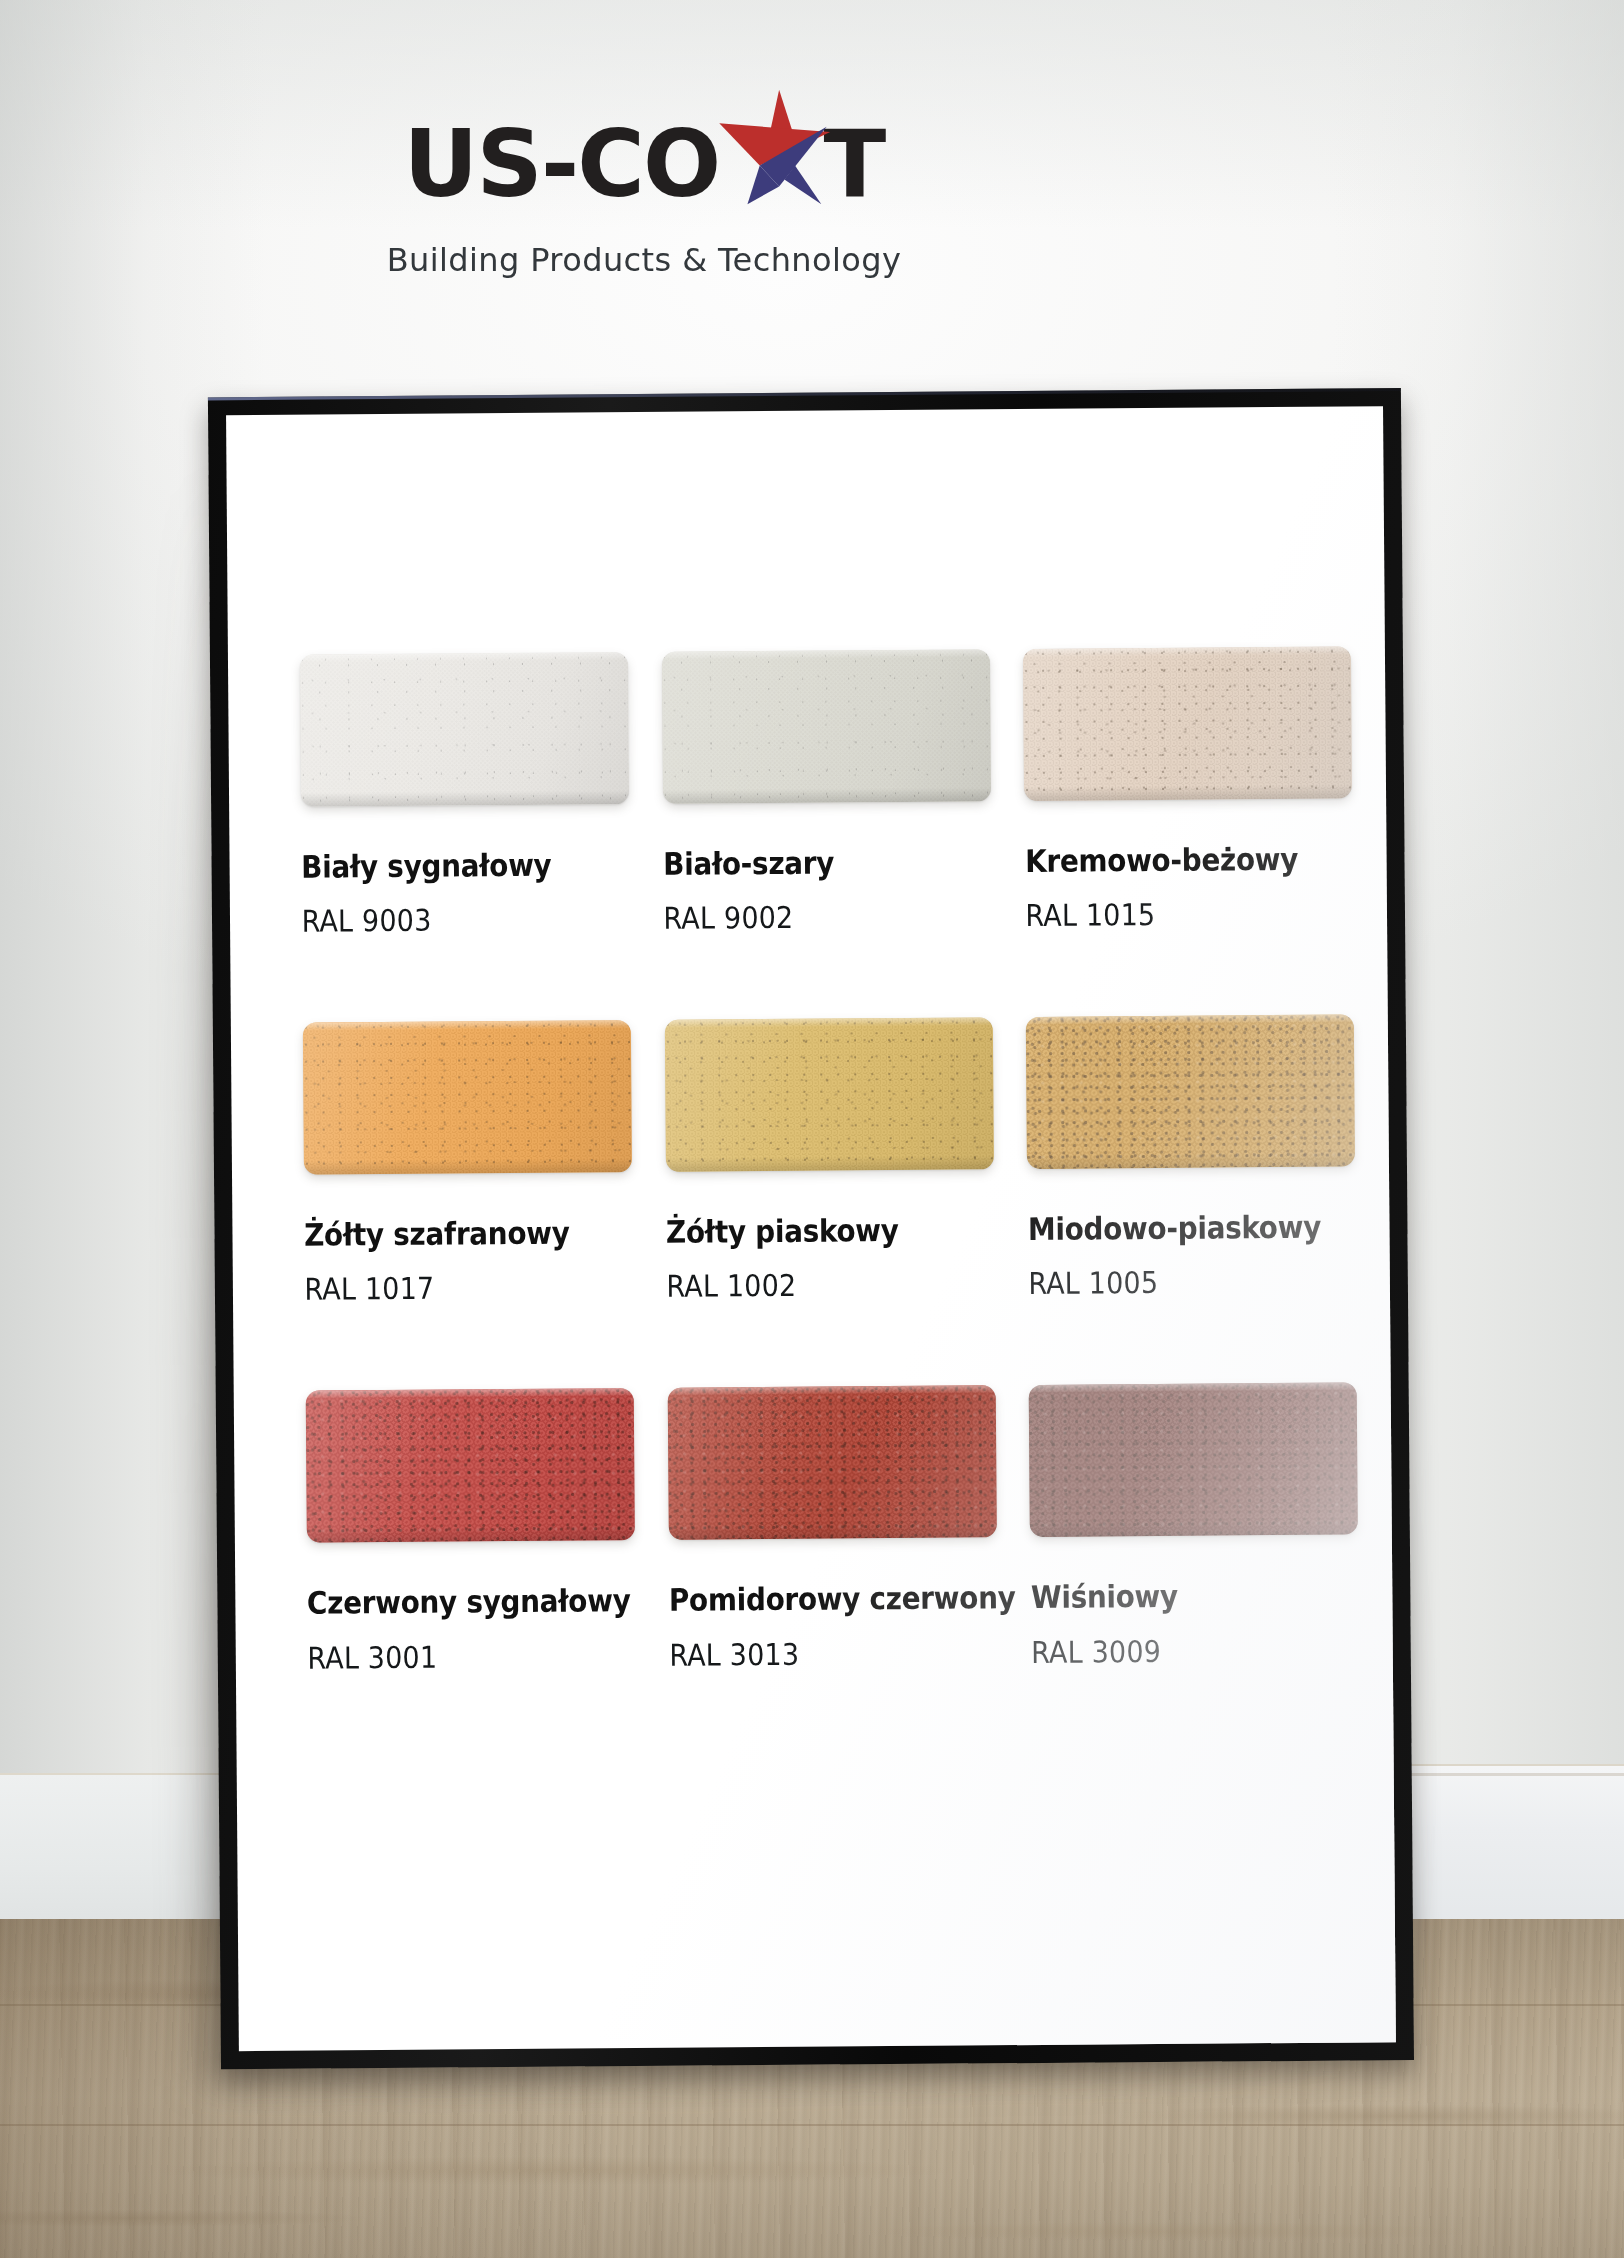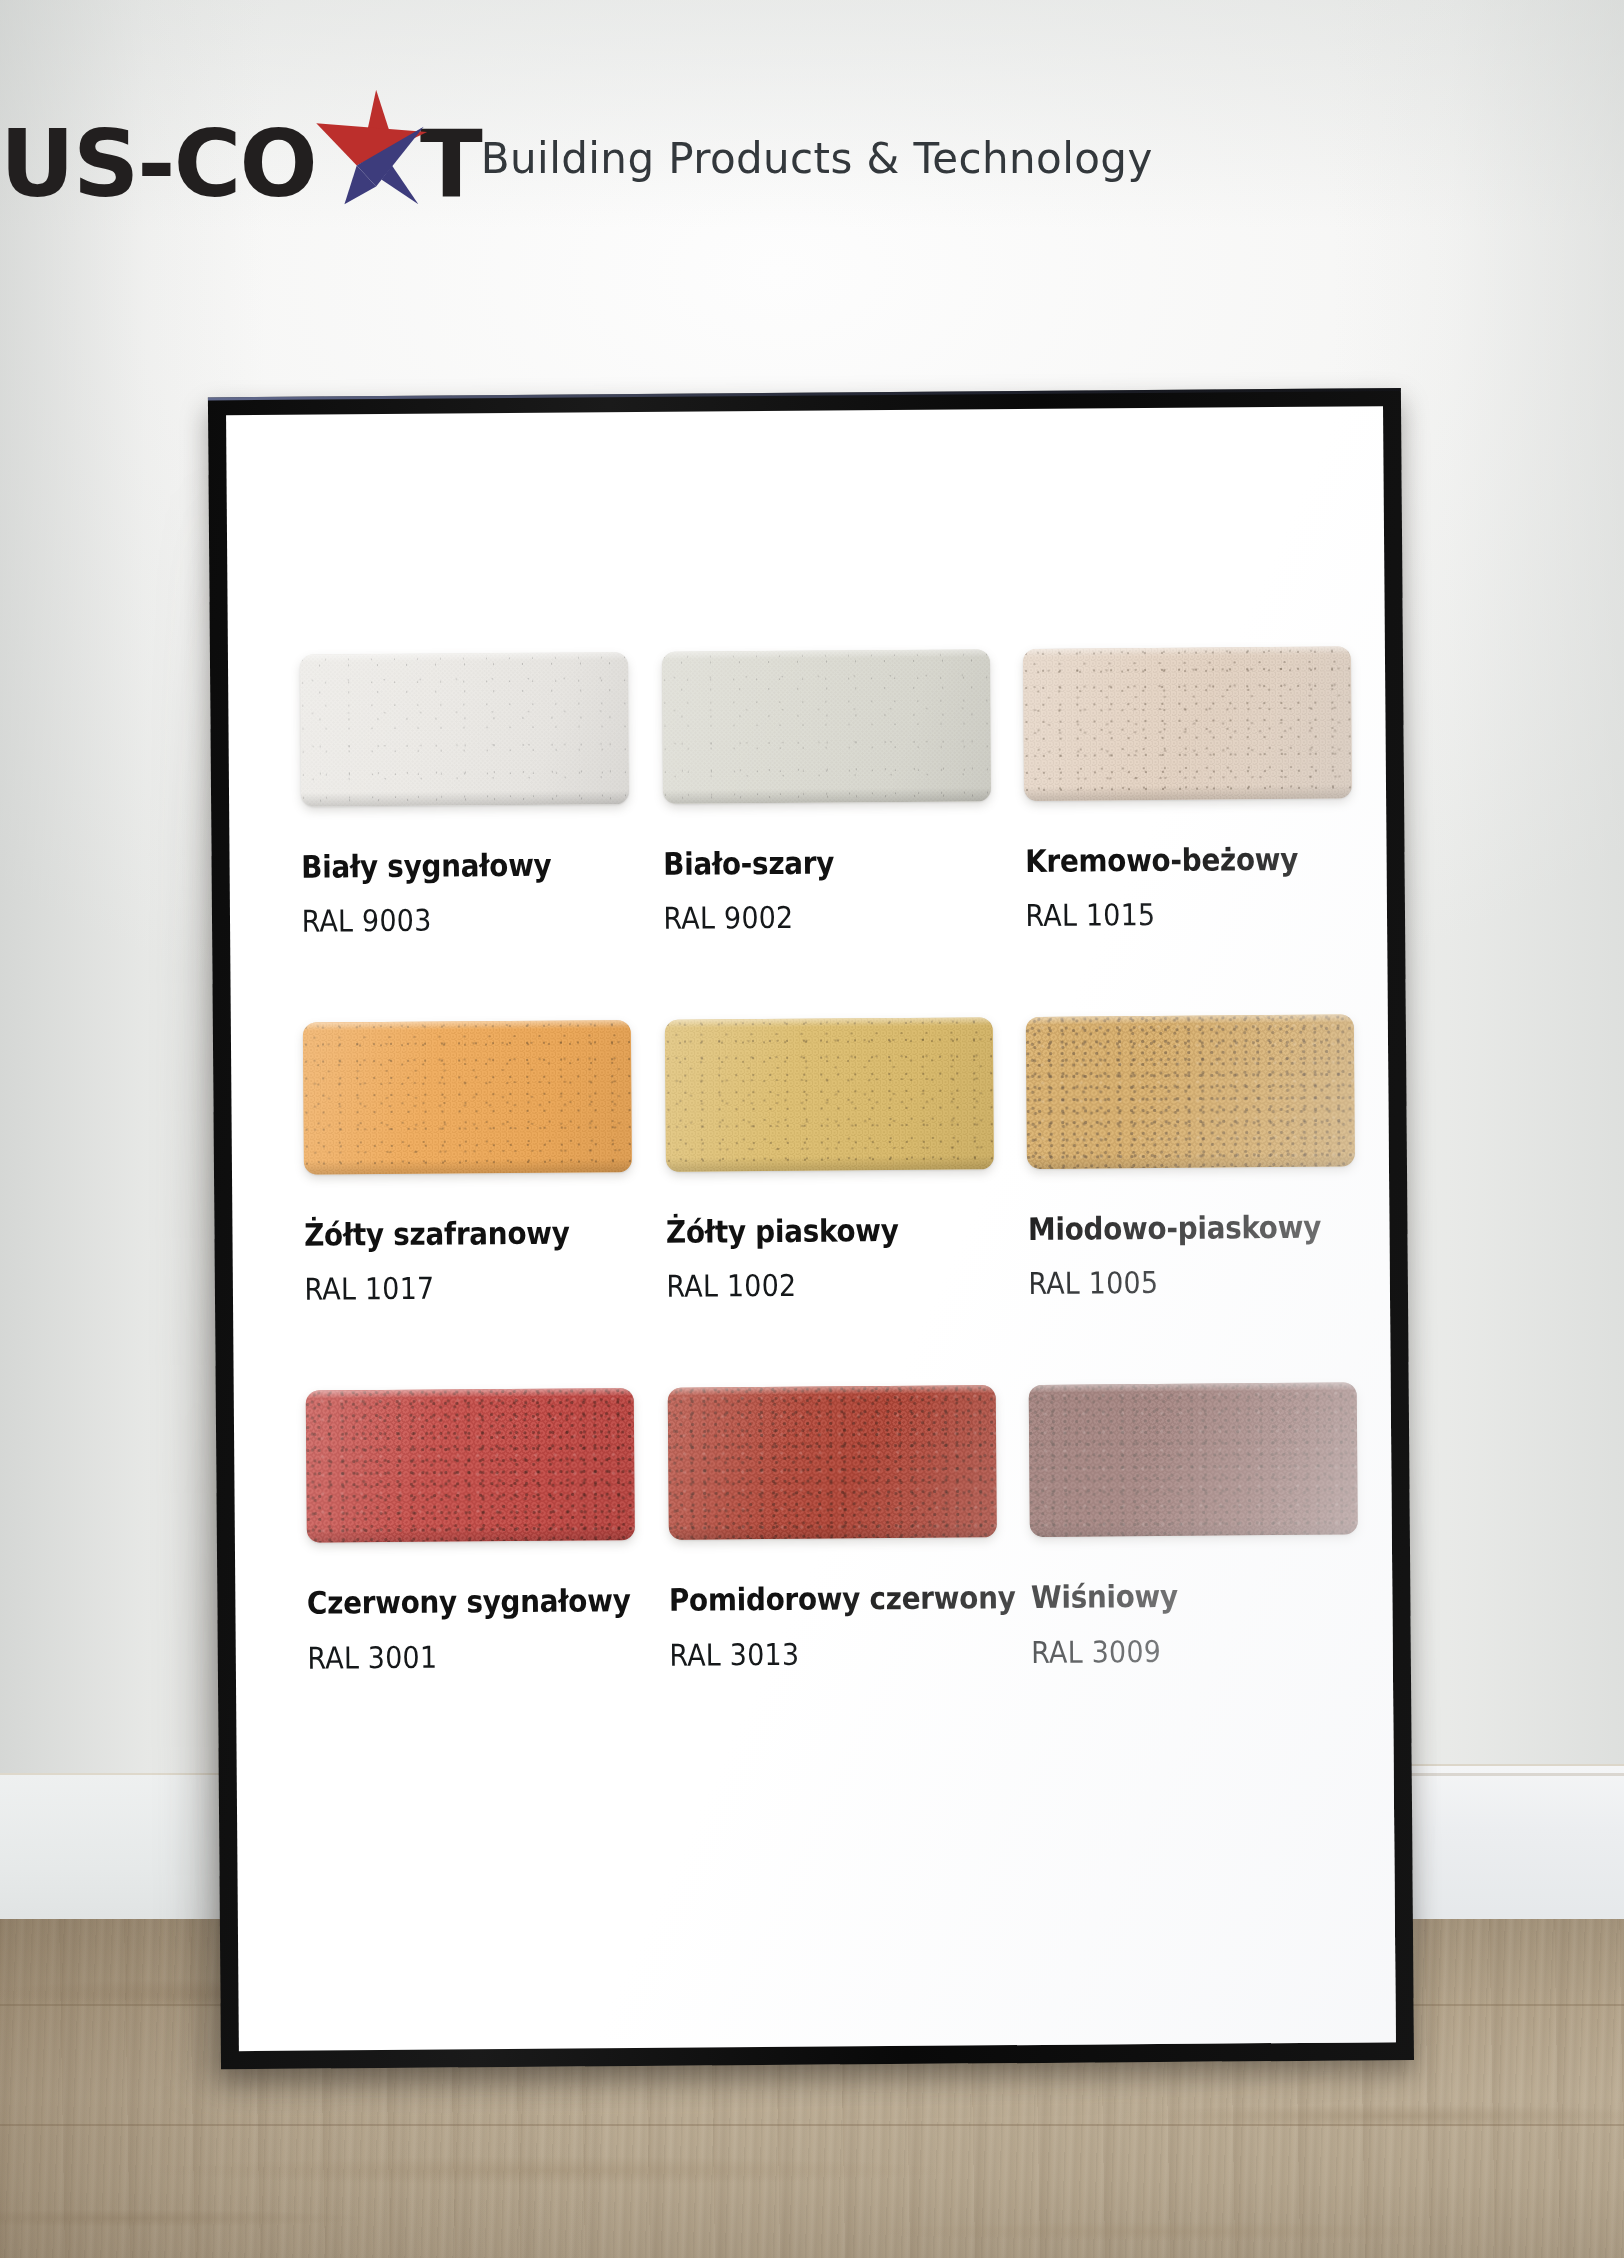--- a/index.html
+++ b/index.html
@@ -73,42 +73,42 @@
       radial-gradient(ellipse 441px 14px at 72% 92%, rgba(150,130,100,0.20) 0%, rgba(0,0,0,0) 72%);
   }
   .floor-left-dark {
     position:absolute; left:0; top:1919px; width:600px; height:340px;
     background:linear-gradient(100deg, rgba(104,86,64,0.30) 0%, rgba(104,86,64,0.10) 45%, rgba(0,0,0,0) 100%);
   }
 
   
   #header {
     position:absolute; left:0; top:0; width:1288px; height:318px;
-    display:flex; flex-direction:row; align-items:flex-start; justify-content:flex-start;
+    display:flex; flex-direction:column; align-items:center; justify-content:flex-start;
     padding-top:104px;
   }
   .logo-row { display:flex; align-items:center; justify-content:center; position:relative; }
   .logo-word {
     font-family:"DejaVu Sans", sans-serif;
     font-weight:bold;
     font-size:92px;
     letter-spacing:-1.8px;
     color:#221f1f;
     line-height:1;
     display:flex; align-items:baseline;
   }
   .logo-word .seg { display:inline-block; }
   .logo-star-slot {
     position:relative; width:104px; height:92px; display:inline-block;
   }
   .logo-star-slot svg { position:absolute; left:-5.3px; top:-23px; }
   .tagline {
     margin-top:30px;
     font-family:"DejaVu Sans", sans-serif;
-    font-size:42px;
+    font-size:32px;
     color:#33383c;
     letter-spacing:0.4px;
     font-weight:400;
   }
 
   
   #poster {
     position:absolute;
     left:221px; top:388px;
     width:1193px; height:1672px;

